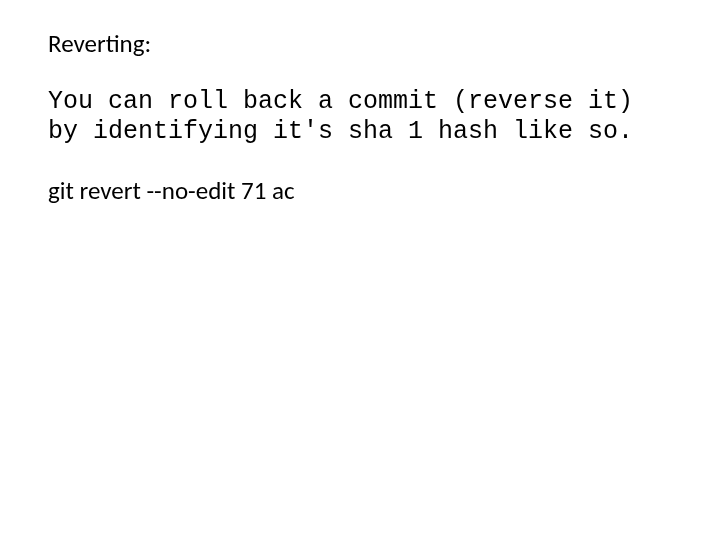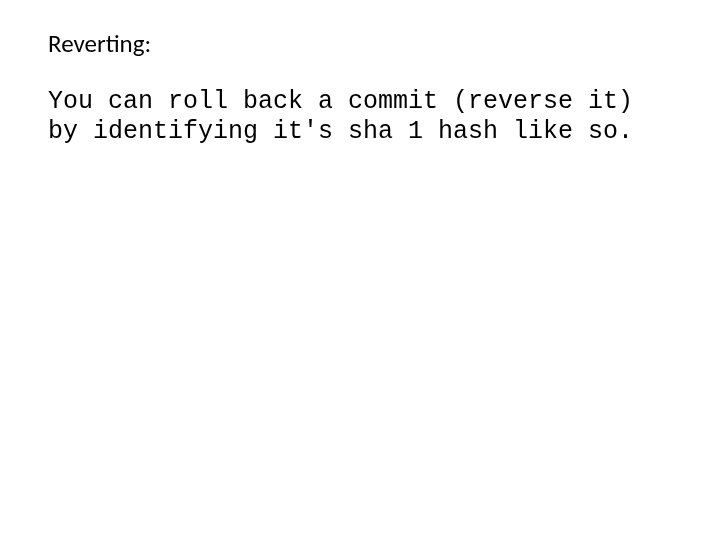--- a/index.html
+++ b/index.html
@@ -39,13 +39,14 @@
   }
 </style>
 </head>
 <body>
 
 <div class="slide">
   <p class="heading">Reverting:</p>
 
   <p class="body-text">You can roll back a commit (reverse it) by identifying it's sha 1 hash like so.</p>
 
+  <p class="cmd-text">git revert --no-edit 71 ac</p>
 </div>
 
 </body></html>

